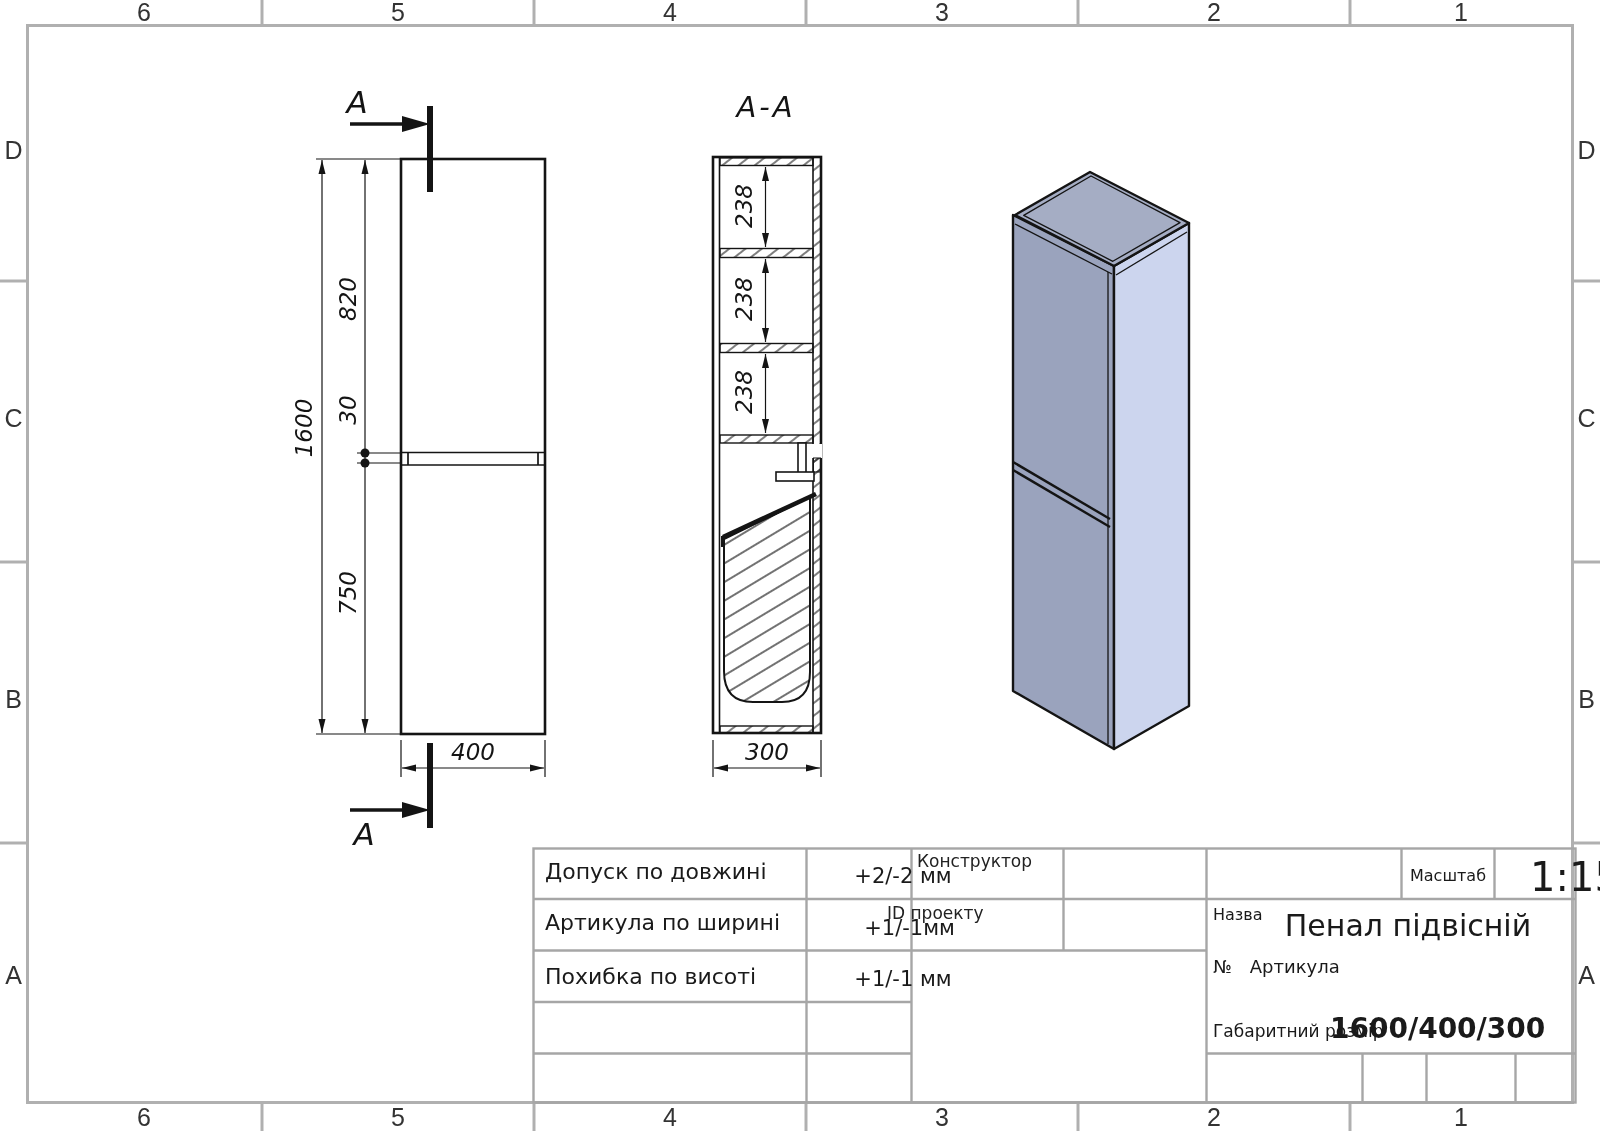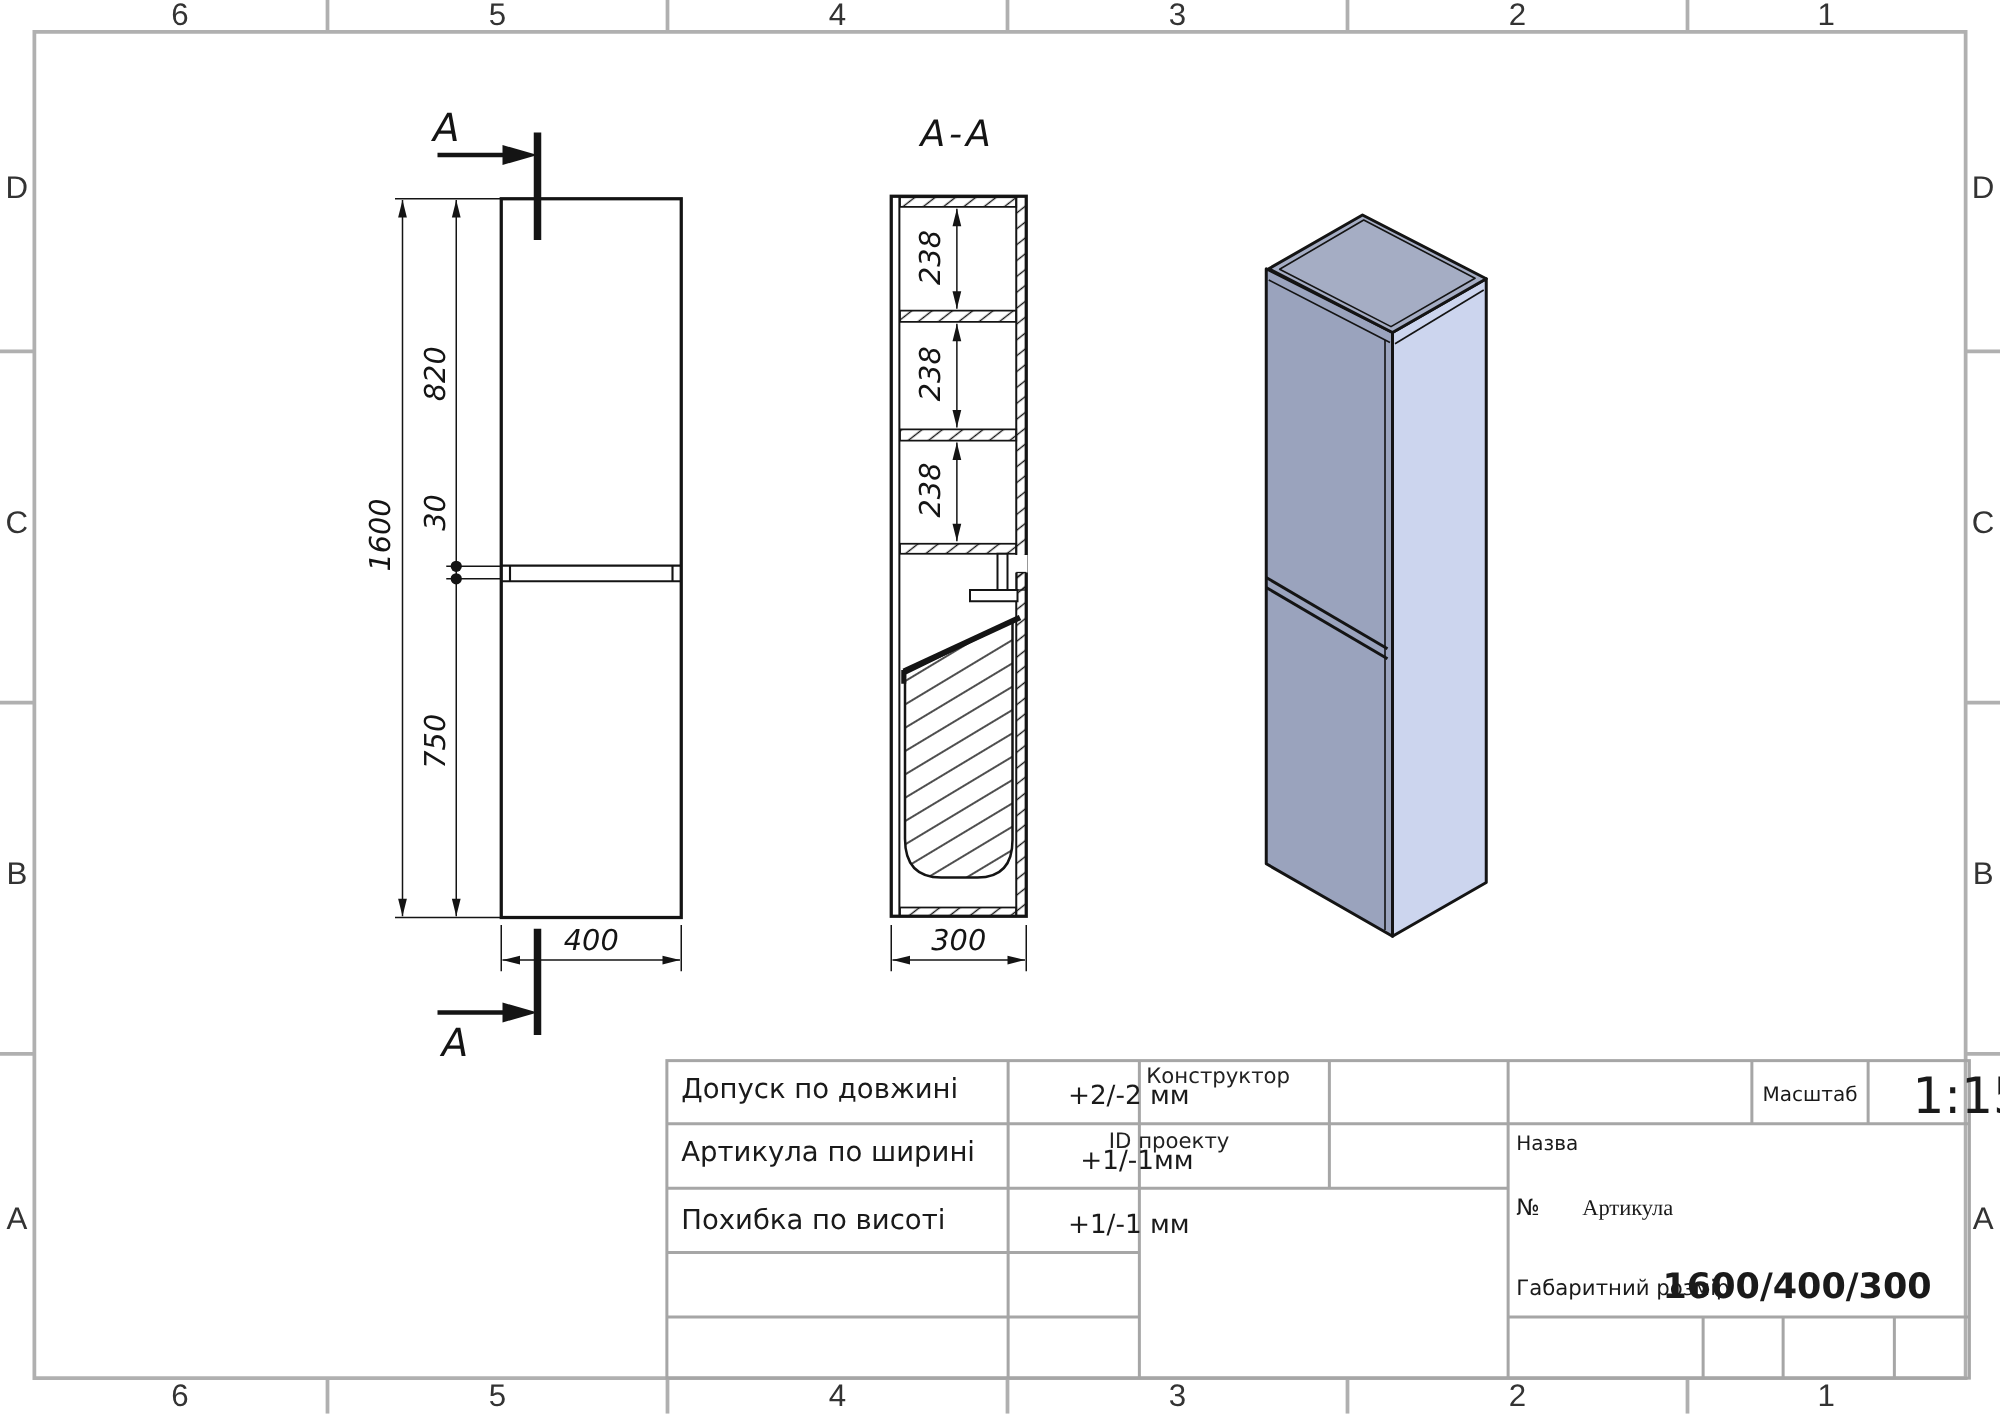--- a/index.html
+++ b/index.html
@@ -14,21 +14,21 @@
         font-family:"Liberation Sans",sans-serif;}
   .tb-label{font-size:22px;}
   .tb-value{font-size:21px;text-align:center;padding-left:44px;}
   .tb-small{font-size:17px;color:#222;}
   .brand{font-size:56px;letter-spacing:1px;text-align:center;line-height:1;}
   .scale-label{font-size:16px;text-align:center;}
   .scale-value{font-size:40px;text-align:center;line-height:1;padding-left:36px;}
   .name-small{font-size:16px;}
   .name-big{font-size:30px;text-align:center;}
   .article{font-size:18px;}
-  .article .gap{margin-left:34px;font-family:Liberation Serif, serif;}
+  .article .gap{margin-left:18px;}
   .size-label{font-size:17px;}
   .size-value{font-size:28px;text-align:center;font-weight:bold;}
   .dim-text{font-style:italic;font-size:23px;fill:#141414;
             font-family:"DejaVu Sans",sans-serif;}
   .marker-text{font-style:italic;font-size:31px;fill:#141414;
             font-family:"DejaVu Sans",sans-serif;}
   .section-title{font-style:italic;font-size:29px;letter-spacing:3px;fill:#141414;
             font-family:"DejaVu Sans",sans-serif;}
 </style>
 </head>
@@ -215,19 +215,20 @@
   <div class="abs tb-label" style="left:545px;top:964px">Похибка по висоті</div>
   <div class="abs tb-value" style="left:806px;width:106px;top:967px">+1/-1 мм</div>
 
   <div class="abs tb-small" style="left:917px;top:851px">Конструктор</div>
   <div class="abs tb-small" style="left:887px;top:903px">ID проекту</div>
 
   <div class="abs scale-label" style="left:1401px;width:94px;top:866px">Масштаб</div>
   <div class="abs scale-value" style="left:1494px;width:82px;top:857px">1:15</div>
 
   <div class="abs name-small" style="left:1213px;top:905px">Назва</div>
+  <div class="abs name-big" style="left:1260px;width:296px;top:908px">Пенал підвісній</div>
 
   <div class="abs article" style="left:1213px;top:956px"><span>№</span><span class="gap">Артикула</span></div>
 
   <div class="abs size-label" style="left:1213px;top:1021px">Габаритний розмір</div>
   <div class="abs size-value" style="left:1330px;width:215px;top:1012px">1600/400/300</div>
 
 </div>
 
 </body></html>

